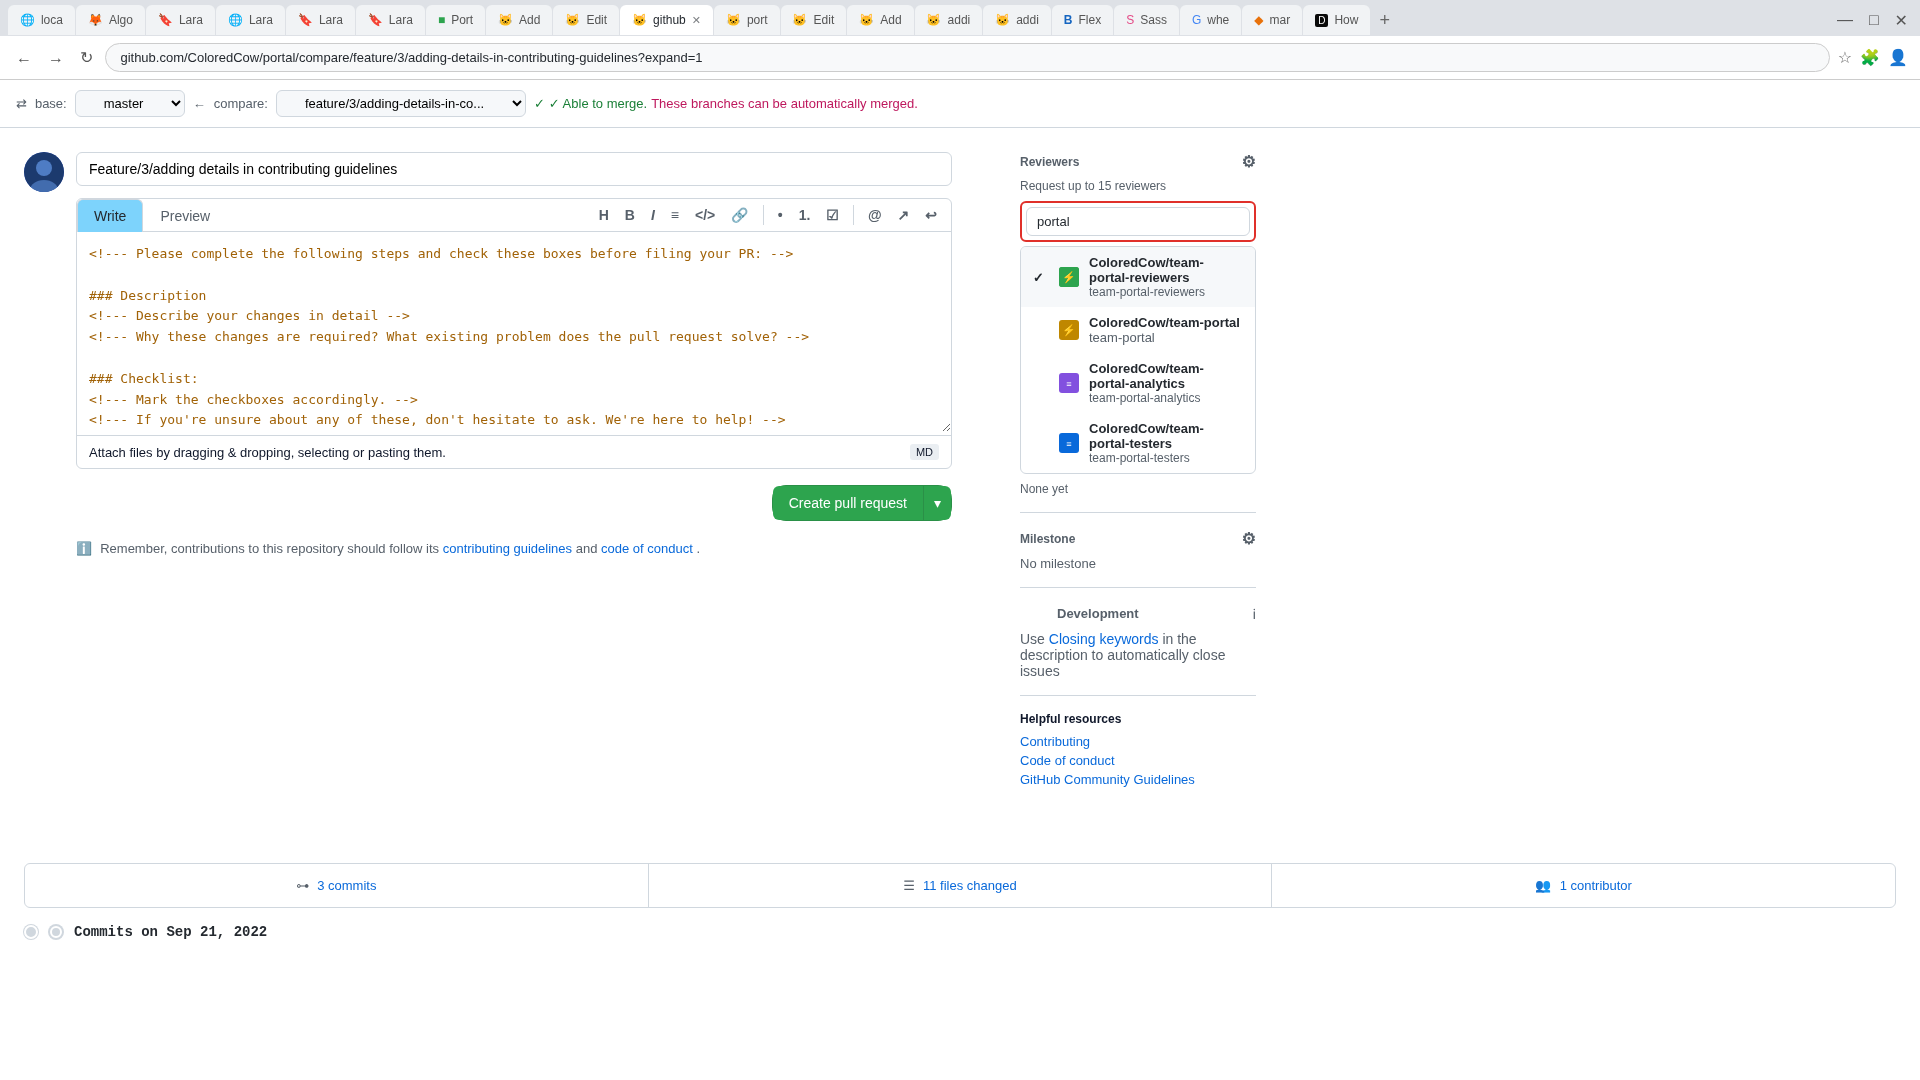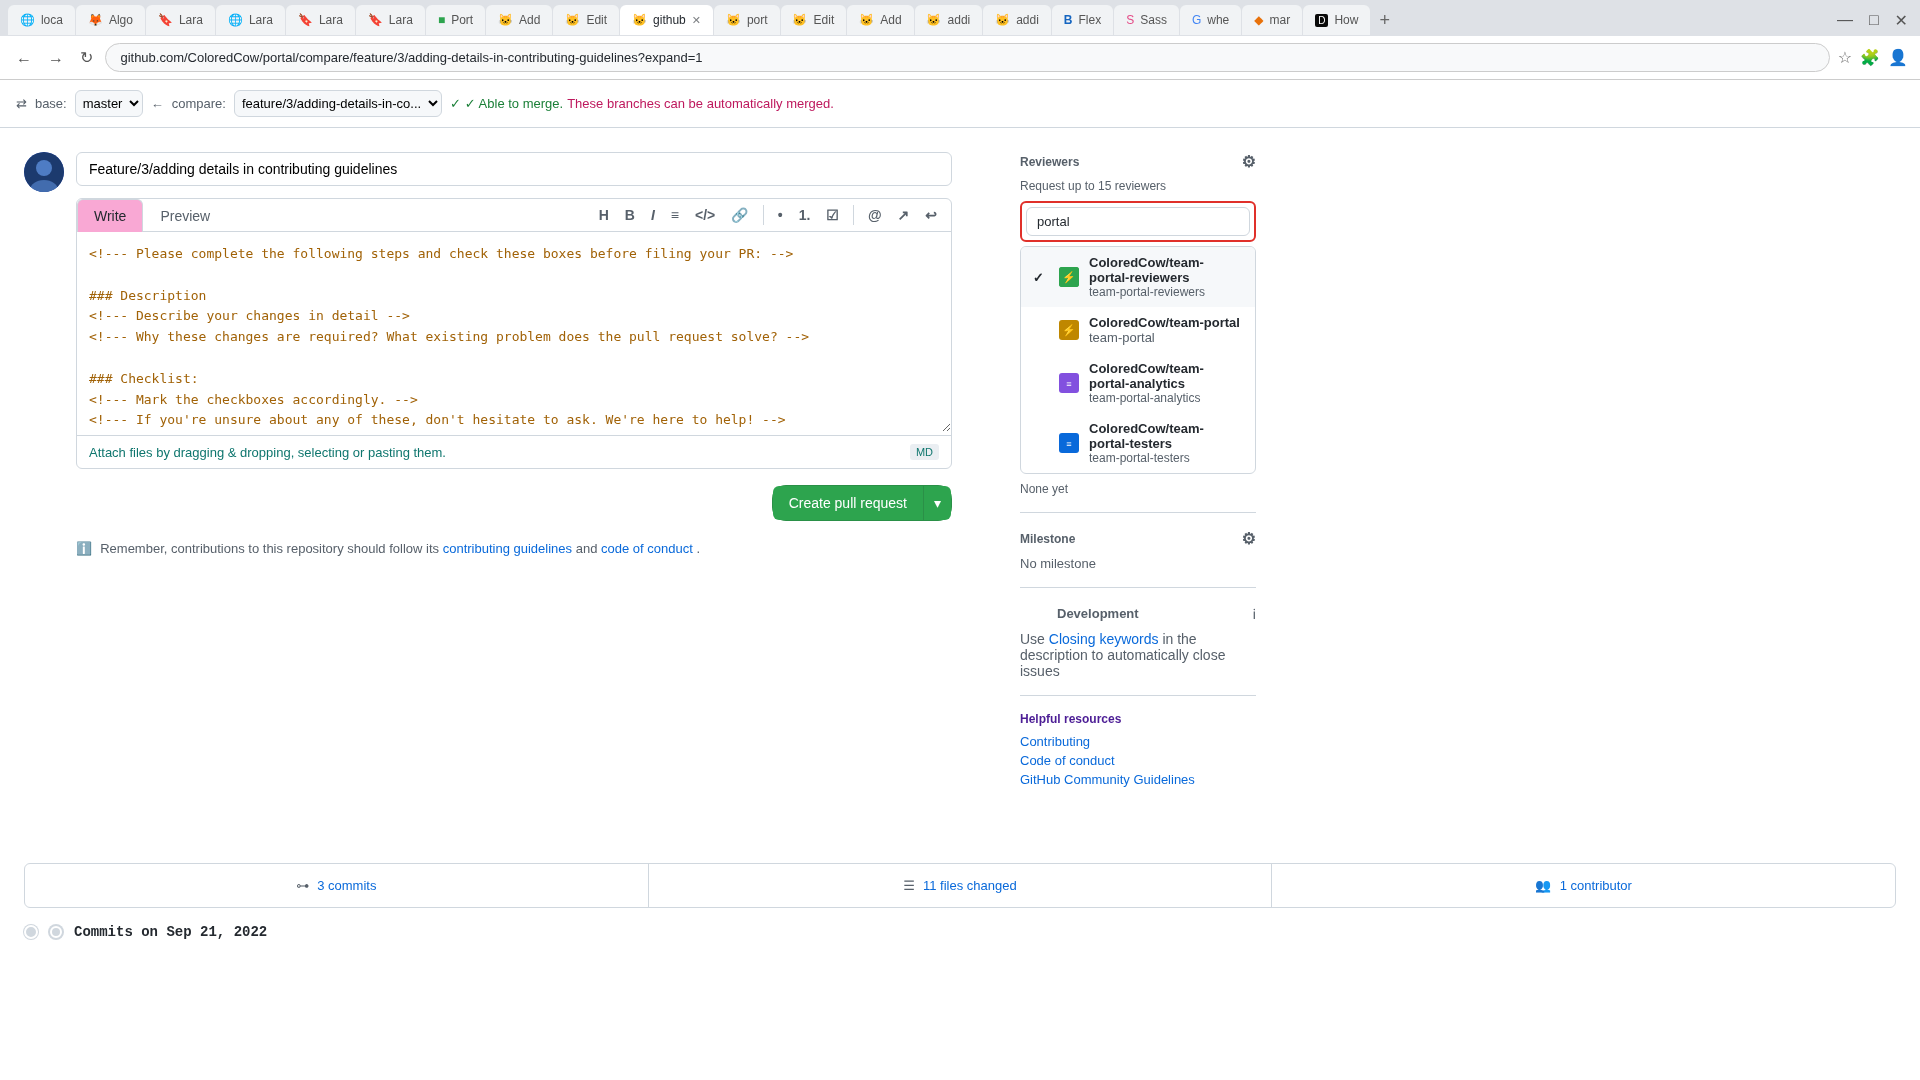--- a/index.html
+++ b/index.html
@@ -16,47 +16,47 @@
     .address-bar-row { display: flex; align-items: center; background: #ffffff; border-bottom: 1px solid #ccc; padding: 6px 12px; gap: 8px; height: 44px; }
     .nav-btn { background: none; border: none; font-size: 16px; color: #555; cursor: pointer; padding: 4px; border-radius: 4px; }
     .address-bar { flex: 1; border: 1px solid #ccc; border-radius: 20px; padding: 6px 14px; font-size: 13px; background: #f8f9fa; color: #24292f; }
     .addr-icon { font-size: 16px; color: #666; cursor: pointer; }
 
     
     .page-content { background: #ffffff; min-height: calc(1080px - 80px); }
 
     
     .merge-bar { border-bottom: 1px solid #d0d7de; padding: 10px 16px; display: flex; align-items: center; gap: 8px; background: #fff; font-size: 13px; }
-    .branch-select { border: 1px solid #d0d7de; border-radius: 6px; padding: 4px 3px; font-size: 13px; background: #f6f8fa; cursor: pointer; }
+    .branch-select { border: 1px solid #d0d7de; border-radius: 6px; padding: 4px 24px; font-size: 13px; background: #f6f8fa; cursor: pointer; }
     .merge-status { color: #1a7f37; display: flex; align-items: center; gap: 4px; }
 
     
     .main-layout { display: flex; gap: 0; padding: 24px 24px 24px 24px; max-width: 1280px; }
     .pr-form { flex: 1; min-width: 0; }
     .sidebar { width: 280px; flex-shrink: 0; margin-left: 24px; }
 
     
     .pr-header { display: flex; gap: 12px; align-items: flex-start; }
     .avatar { width: 40px; height: 40px; border-radius: 50%; background: linear-gradient(135deg, #3b5fc0, #1a3a8f); flex-shrink: 0; display: flex; align-items: center; justify-content: center; color: white; font-size: 16px; overflow: hidden; }
 
     
     .pr-title-input { width: 100%; border: 1px solid #d0d7de; border-radius: 6px; padding: 8px 12px; font-size: 14px; margin-bottom: 12px; background: #fff; }
 
     
     .editor-tabs { display: flex; border-bottom: 1px solid #d0d7de; margin-bottom: 0; }
     .editor-tab { padding: 8px 16px; font-size: 14px; cursor: pointer; border: 1px solid transparent; border-bottom: none; margin-bottom: -1px; border-radius: 6px 6px 0 0; }
-    .editor-tab.active { background: #f9a8d4; border-color: #d0d7de; color: #24292f; }
+    .editor-tab.active { background: #7dd3fc; border-color: #d0d7de; color: #24292f; }
     .editor-tab:not(.active) { color: #57606a; }
 
     
     .editor-toolbar { display: flex; align-items: center; gap: 4px; padding: 8px 12px; border-bottom: 1px solid #d0d7de; background: #f6f8fa; }
     .toolbar-btn { background: none; border: none; cursor: pointer; padding: 4px 6px; border-radius: 4px; color: #57606a; font-size: 14px; font-weight: bold; }
     .toolbar-divider { width: 1px; height: 20px; background: #d0d7de; margin: 0 4px; }
     .editor-area { width: 100%; min-height: 220px; padding: 12px; font-family: monospace; font-size: 13px; border: none; resize: vertical; outline: none; color: #a16207; line-height: 1.6; background: transparent; }
-    .editor-footer { padding: 8px 12px; border-top: 1px solid #d0d7de; color: #0f766e; font-size: 13px; display: flex; justify-content: space-between; align-items: center; }
+    .editor-footer { padding: 8px 12px; border-top: 1px solid #d0d7de; color: #0f172a; font-size: 13px; display: flex; justify-content: space-between; align-items: center; }
 
     
     .action-row { display: flex; justify-content: flex-end; margin-top: 16px; }
     .btn-group { display: flex; background: #2da44e; border-radius: 14px; border: 1px solid rgba(27,31,36,0.15); }
     .btn-group-main { background: #2da44e; color: white; border: none; padding: 9px 16px; font-size: 14px; cursor: pointer; border-radius: 6px 0 0 6px; border-right: 1px solid rgba(27,31,36,0.15); }
     .btn-group-caret { background: #2da44e; color: white; border: none; padding: 9px 10px; font-size: 14px; cursor: pointer; border-radius: 0 6px 6px 0; }
 
     
     .info-bar { display: flex; align-items: flex-start; gap: 8px; margin-top: 20px; font-size: 13px; color: #57606a; }
     .info-bar a { color: #0969da; text-decoration: none; }
@@ -86,21 +86,21 @@
     
     .milestone-text { font-size: 13px; color: #57606a; }
 
     
     .development-header { display: flex; justify-content: space-between; align-items: center; margin-bottom: 8px; }
     .dev-title { font-size: 13px; font-weight: 600; color: #57606a; padding-left: 37px; }
     .dev-text { font-size: 14px; color: #57606a; }
     .dev-text a { color: #0969da; text-decoration: none; }
 
     
-    .resources-title { font-size: 12px; font-weight: 600; color: #4c1d95; margin-bottom: 8px; }
+    .resources-title { font-size: 12px; font-weight: 600; color: #0f172a; margin-bottom: 8px; }
     .resource-link { display: block; font-size: 13px; color: #0969da; text-decoration: none; margin-bottom: 4px; }
 
     
     .stats-bar { display: flex; border: 1px solid #d0d7de; border-radius: 6px; margin: 16px 24px; background: #fff; }
     .stat-item { flex: 1; display: flex; align-items: center; justify-content: center; gap: 8px; padding: 14px; font-size: 13px; color: #0969da; border-right: 1px solid #d0d7de; text-decoration: none; }
     .stat-item:last-child { border-right: none; }
 
     
     .commits-section { padding: 0 24px; }
     .commits-date { display: flex; align-items: center; gap: 12px; margin: 16px 0 12px 0; font-size: 14px; font-weight: 600; color: #24292f; font-family: Liberation Mono, monospace; }

